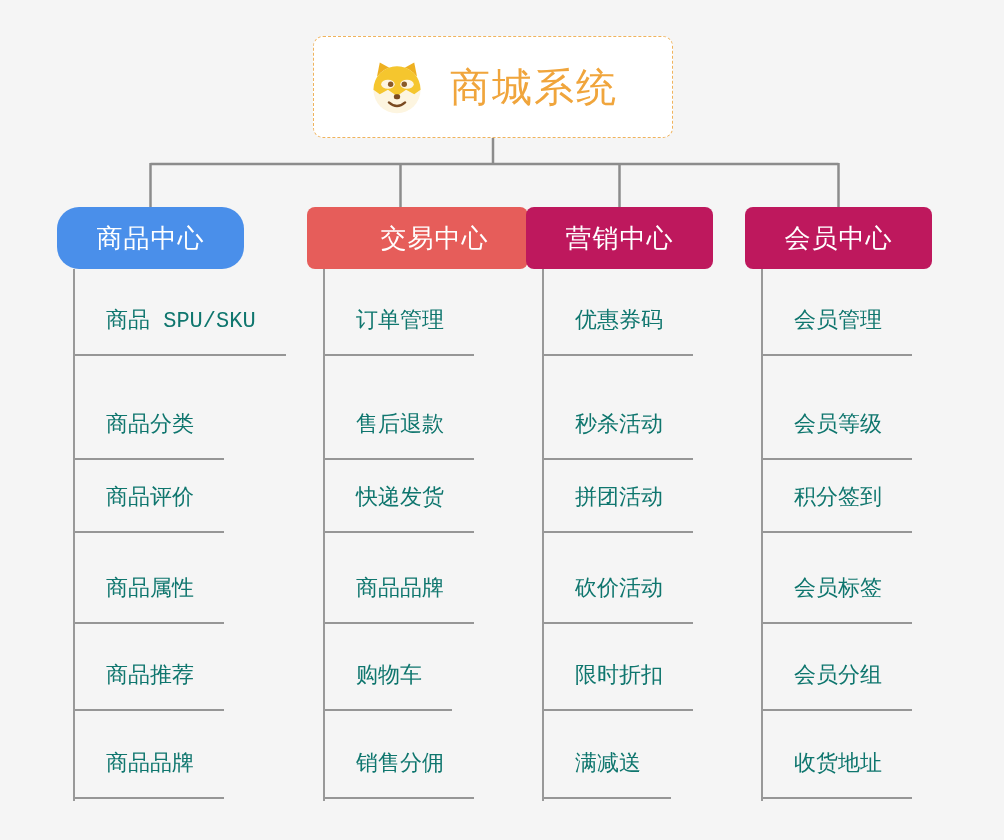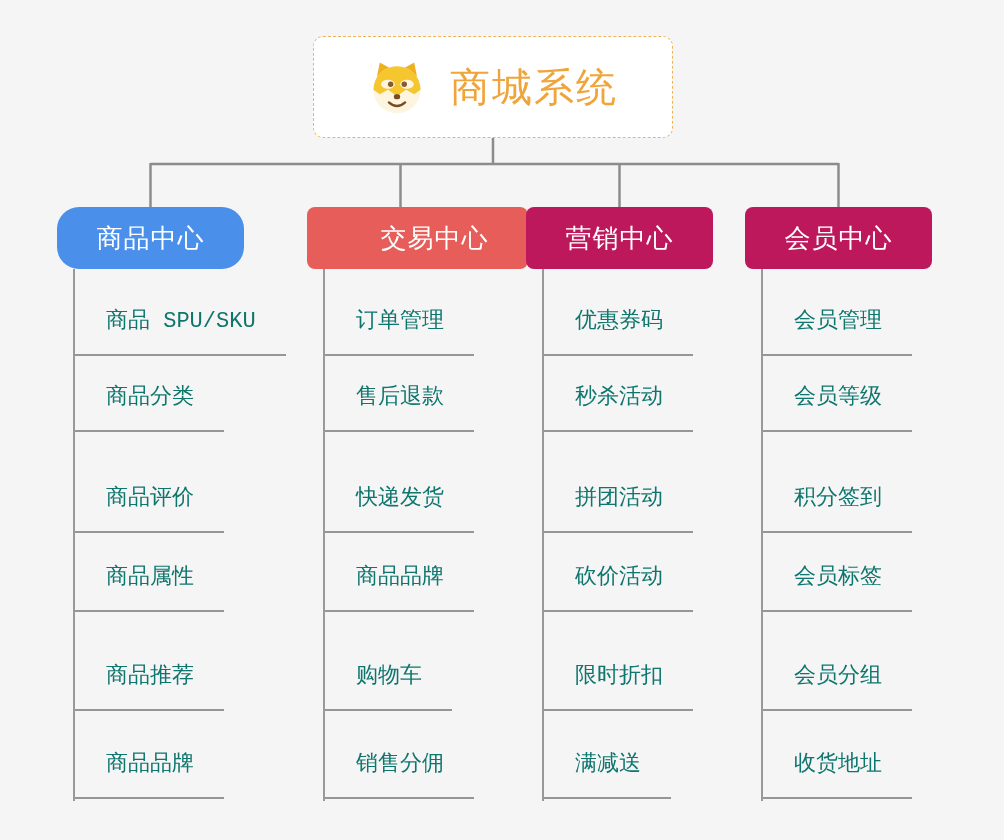--- a/index.html
+++ b/index.html
@@ -71,23 +71,23 @@
     padding: 0 30px 19px 31px;
     border-bottom: 2px solid #969696;
     width: max-content;
     box-sizing: border-box;
     font-size: 22px;
     color: #0f766e;
     white-space: nowrap;
     font-family: Liberation Mono, monospace;
   }
   .r0 { top: 43px; }
-  .r1 { top: 119px; }
+  .r1 { top: 147px; }
   .r2 { top: 220px; }
-  .r3 { top: 299px; }
+  .r3 { top: 311px; }
   .r4 { top: 398px; }
   .r5 { top: 486px; }
 </style>
 </head>
 <body>
 
 <div class="canvas">
 
   <svg class="connectors" viewBox="0 0 1004 840" xmlns="http://www.w3.org/2000/svg">
     <g stroke="#8c8c8c" stroke-width="2.5" fill="none">

